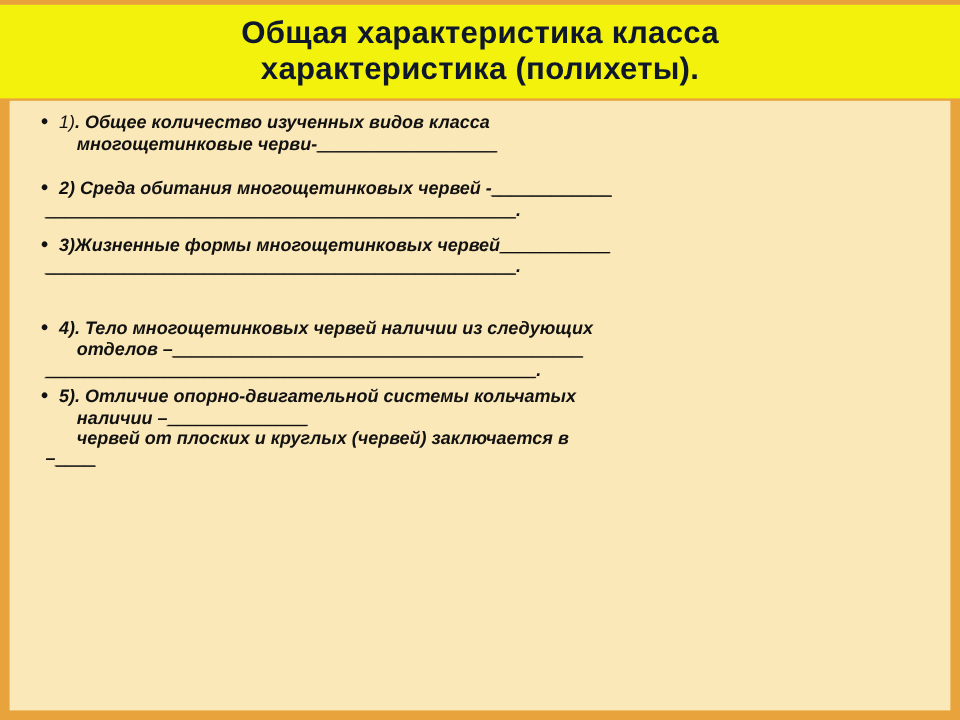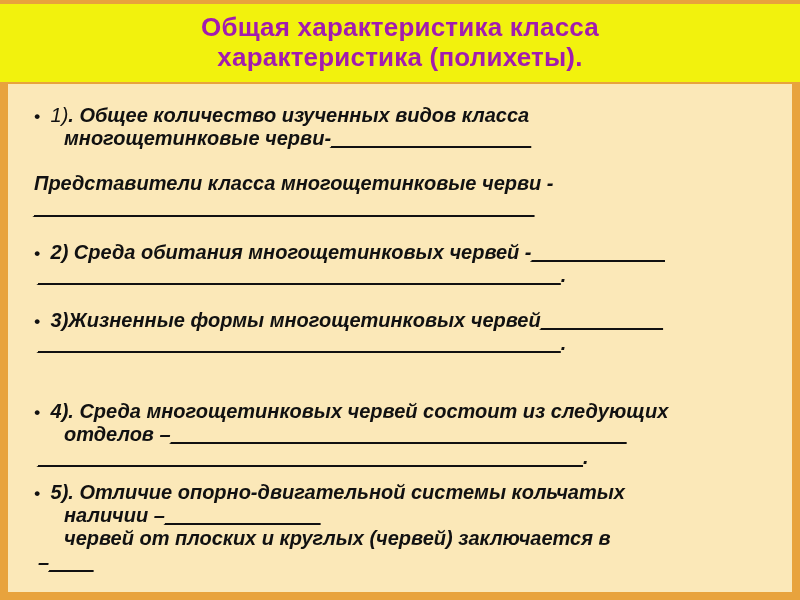--- a/index.html
+++ b/index.html
@@ -30,44 +30,44 @@
     box-sizing: border-box;
     display: flex;
     align-items: center;
     justify-content: center;
   }
   .title-text {
     font-family: "Liberation Sans", sans-serif;
     font-weight: bold;
     font-size: 26px;
     line-height: 1.15;
-    color: #a21caf;
+    color: #0f172a;
     text-align: center;
     padding: 0 40px;
     letter-spacing: 0.2px;
   }
   .body-panel {
     position: absolute;
     left: 8px;
     top: 84px;
     width: 784px;
     height: 508px;
     background: #FBE8B8;
     box-sizing: border-box;
     padding: 8px 10px 0 10px;
     overflow: hidden;
   }
   .para {
     font-family: "Liberation Sans", sans-serif;
     font-style: italic;
     font-weight: bold;
-    font-size: 20px;
+    font-size: 15px;
     line-height: 1.16;
     color: #111111;
-    margin: 12px 0 2px 0;
+    margin: 0 0 2px 0;
     padding: 0;
     position: relative;
   }
   .bulleted {
     padding-left: 30px;
     text-indent: -14px;
   }
   .bulleted::before {
     content: "•";
     font-size: 17px;
@@ -108,43 +108,39 @@
 
   <div class="body-panel">
 
     <p class="para bulleted">
       <span class="num-reg">1)</span><span>. Общее количество изученных видов класса</span>
       <span class="blk hang"><span>многощетинковые черви-</span><span class="u">__________________</span></span>
     </p>
 
     <div class="gap-sm"></div>
 
-    <p class="para plain">
-      <span>Представители класса многощетинковые черви -</span>
-      <span class="blk u">_____________________________________________</span>
-    </p>
 
     <div class="gap-sm"></div>
 
     <p class="para bulleted">
       <span>2)</span><span> Среда обитания многощетинковых червей -</span><span class="u">____________</span>
       <span class="blk no-indent"><span class="u">_______________________________________________</span><span>.</span></span>
     </p>
 
     <div class="gap-sm"></div>
 
     <p class="para bulleted">
       <span>3)</span><span>Жизненные формы многощетинковых червей</span><span class="u">___________</span>
       <span class="blk no-indent"><span class="u">_______________________________________________</span><span>.</span></span>
     </p>
 
     <div class="gap-lg"></div>
 
     <p class="para bulleted">
-      <span>4).</span><span> Среда многощетинковых червей состоит из следующих</span>
+      <span>4).</span><span> Тело многощетинковых червей наличии из следующих</span>
       <span class="blk hang"><span>отделов –</span><span class="u">_________________________________________</span></span>
       <span class="blk no-indent"><span class="u">_________________________________________________</span><span>.</span></span>
     </p>
 
     <p class="para bulleted">
       <span>5).</span><span> Отличие опорно-двигательной системы кольчатых</span>
       <span class="blk hang"><span>наличии –</span><span class="u">______________</span></span>
       <span class="blk hang">червей от плоских и круглых (червей) заключается в</span>
       <span class="blk no-indent"><span>–</span><span class="u">____</span></span>
     </p>

